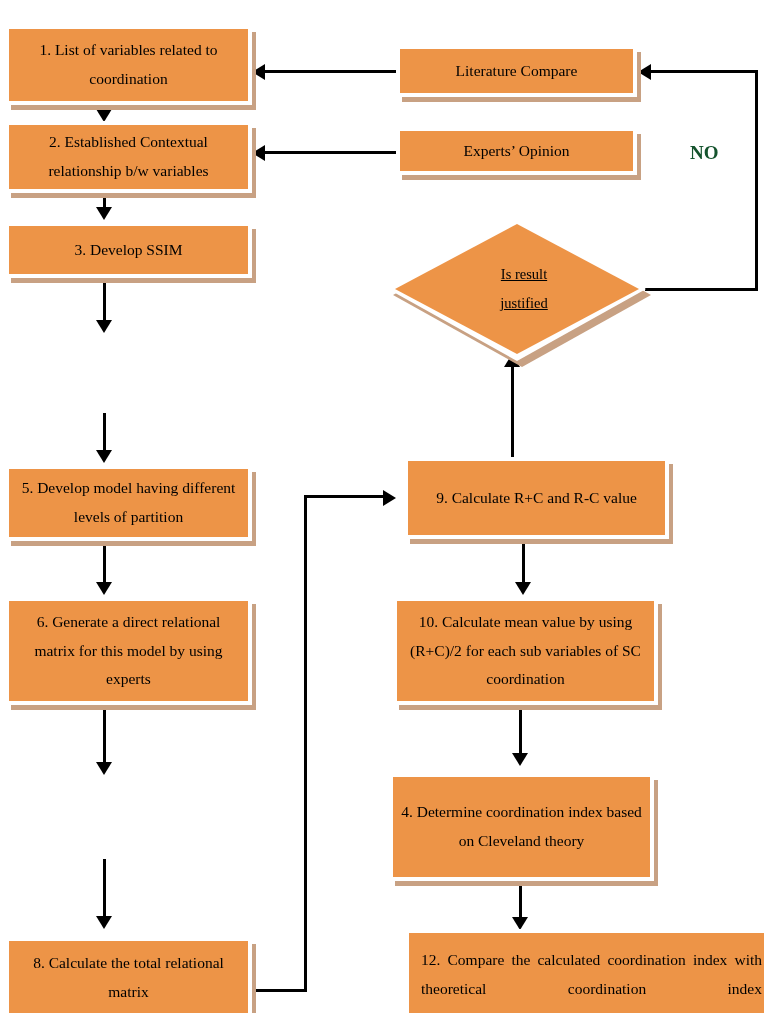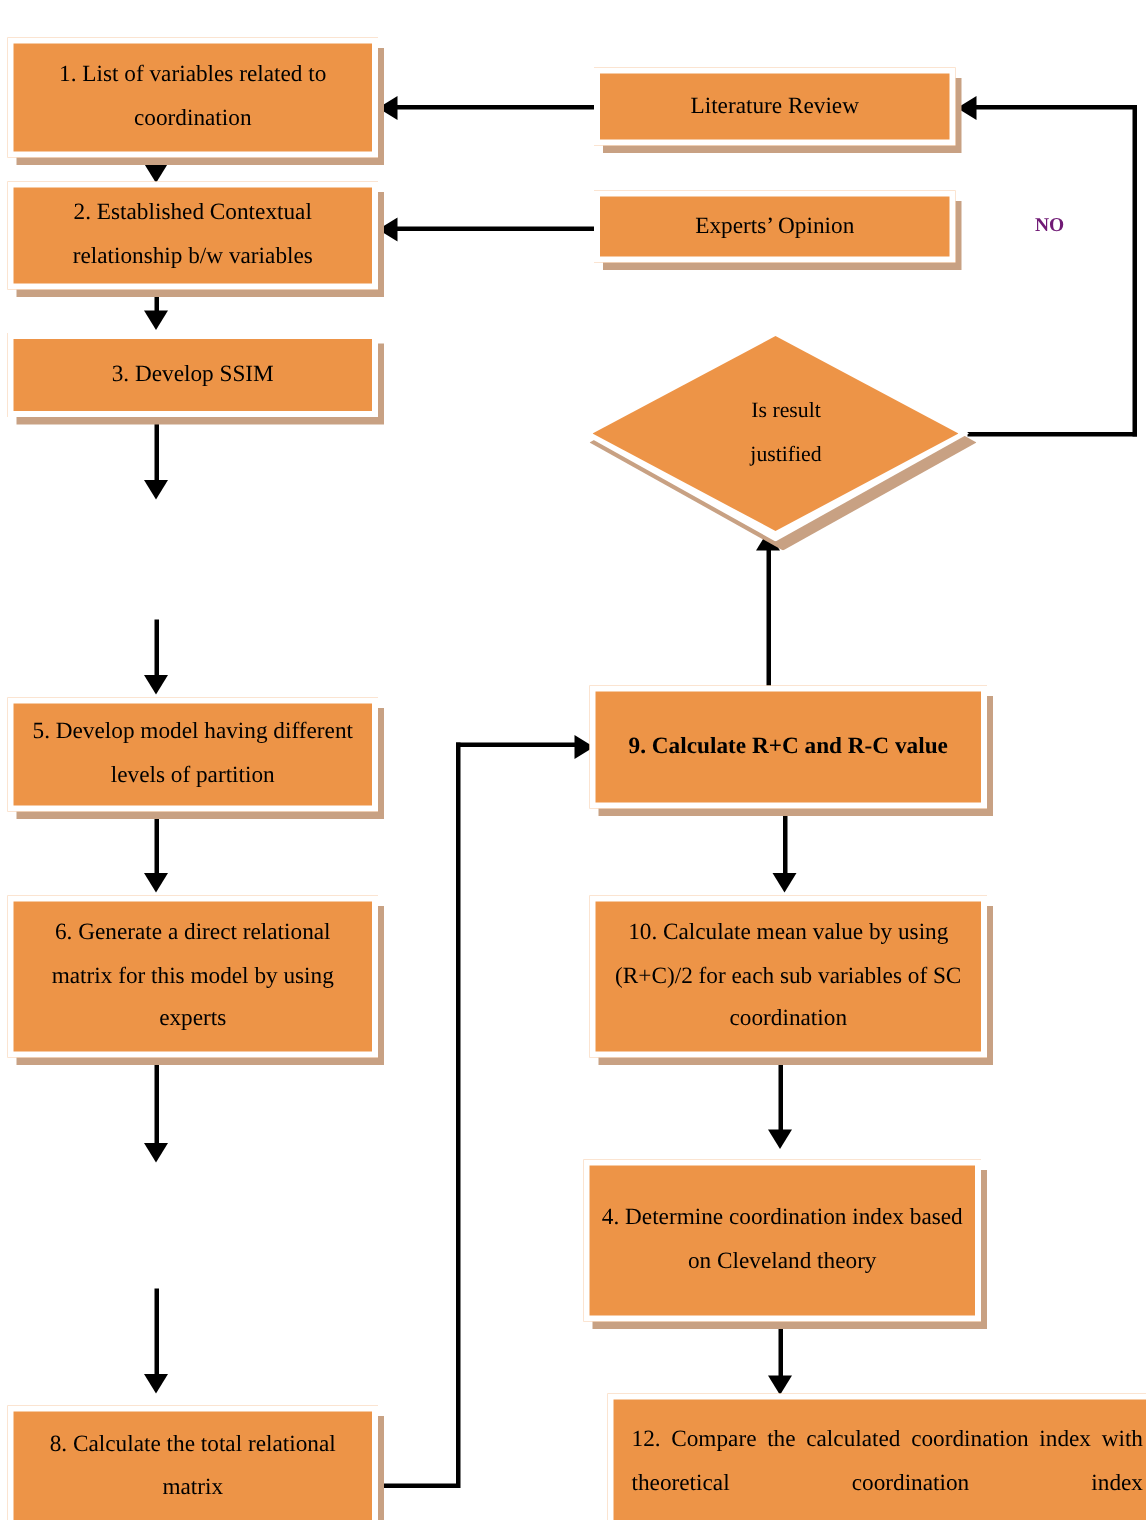--- a/index.html
+++ b/index.html
@@ -64,20 +64,21 @@
     inset: 0;
     display: flex;
     flex-direction: column;
     align-items: center;
     justify-content: center;
     color: #000;
     font-size: 14.5px;
     line-height: 2.0;
     text-align: center;
     pointer-events: none;
+    text-decoration: underline;
   }
   .diamond-label .shift { transform: translateX(7px); }
 
   
   .conn { position: absolute; background: #000; z-index: 2; }
   .conn.v { width: 3px; }
   .conn.h { height: 3px; }
 
   .arrowhead { position: absolute; width: 0; height: 0; z-index: 2; }
   .arrowhead.down {
@@ -97,22 +98,22 @@
   }
   .arrowhead.right {
     border-top: 8px solid transparent;
     border-bottom: 8px solid transparent;
     border-left: 13px solid #000;
   }
 
   .edge-label {
     position: absolute;
     font-weight: bold;
-    font-size: 13px;
-    color: #701a75;
+    font-size: 19px;
+    color: #14532d;
     z-index: 4;
   }
 </style>
 </head>
 <body>
 
 <div id="canvas">
 
   <div class="node" style="left:5px; top:8px; width:247px; height:80px;">
     <span class="txt">1. List of variables related to coordination</span>
@@ -134,38 +135,38 @@
   <div class="node" style="left:5px; top:580px; width:247px; height:108px;">
     <span class="txt">6. Generate a direct relational matrix for this model by using experts</span>
   </div>
 
 
   <div class="node" style="left:5px; top:920px; width:247px; height:82px;">
     <span class="txt">8. Calculate the total relational matrix</span>
   </div>
 
   <div class="node" style="left:396px; top:28px; width:241px; height:52px;">
-    <span class="txt">Literature Review</span>
+    <span class="txt">Literature Compare</span>
   </div>
 
   <div class="node" style="left:396px; top:110px; width:241px; height:48px;">
     <span class="txt">Experts’ Opinion</span>
   </div>
 
   <div class="diamond-wrap" style="left:388px; top:200px; width:258px; height:144px;">
     <div class="diamond-shadow"></div>
     <div class="diamond-border"></div>
     <div class="diamond-fill"></div>
     <div class="diamond-label">
       <span class="shift">Is result</span>
       <span class="shift">justified</span>
     </div>
   </div>
 
-  <div class="node" style="left:393px; top:440px; width:265px; height:82px;font-weight:bold;">
+  <div class="node" style="left:404px; top:440px; width:265px; height:82px;">
     <span class="txt">9. Calculate R+C and R-C value</span>
   </div>
 
   <div class="node" style="left:393px; top:580px; width:265px; height:108px;">
     <span class="txt">10. Calculate mean value by using (R+C)/2 for each sub variables of SC coordination</span>
   </div>
 
   <div class="node" style="left:389px; top:756px; width:265px; height:108px;">
     <span class="txt">4. Determine coordination index based on Cleveland theory</span>
   </div>

